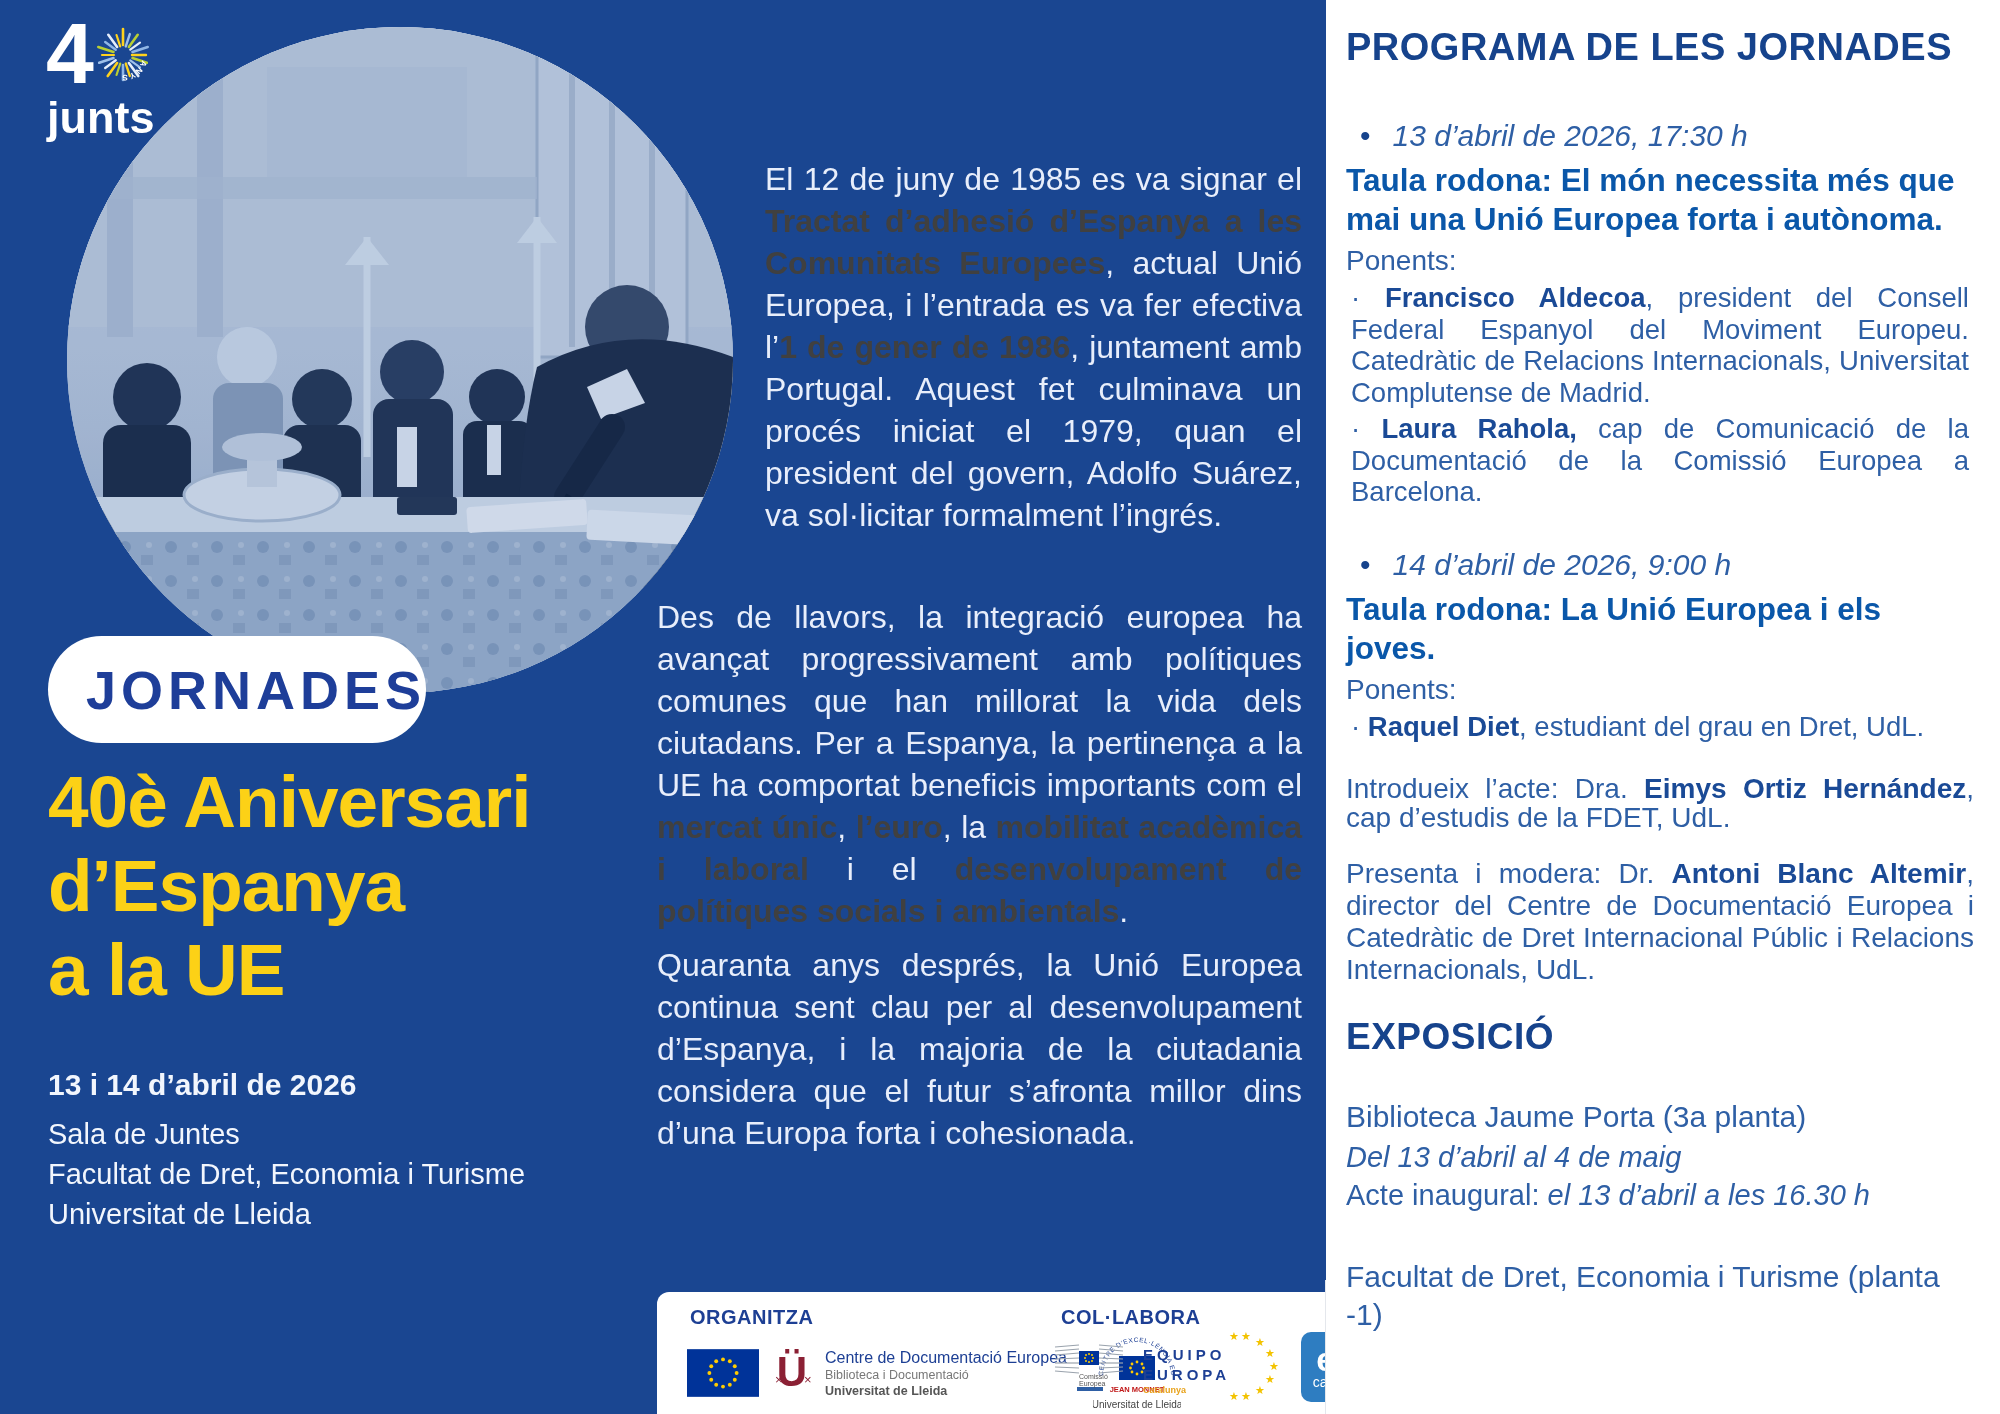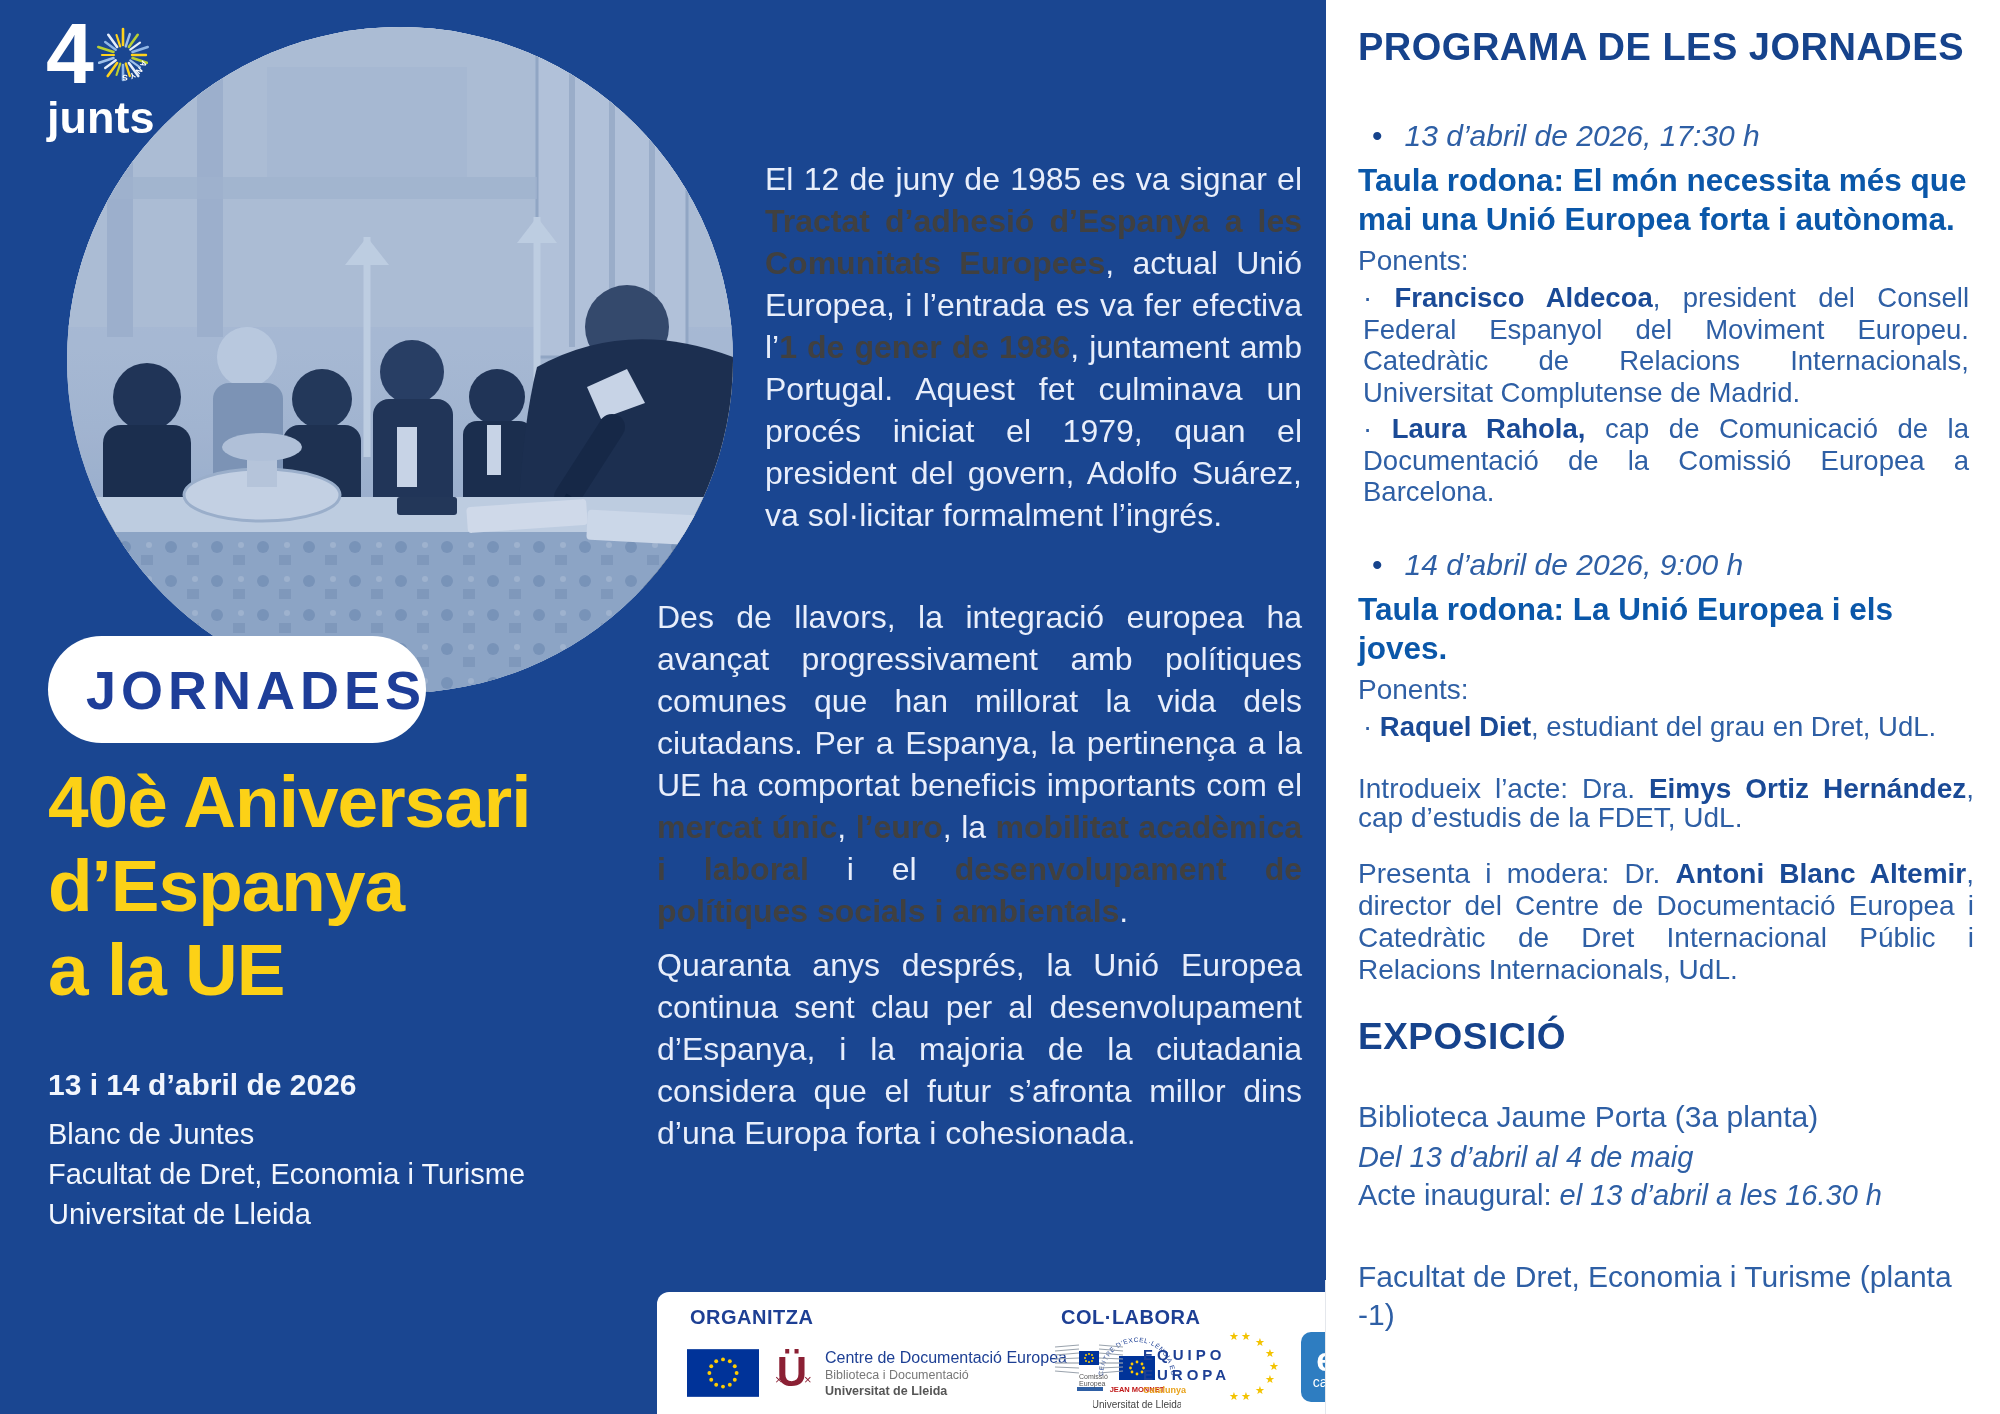--- a/index.html
+++ b/index.html
@@ -57,21 +57,21 @@
   .equipo .star{position:absolute;color:#f3c300;font-size:11px;}
   .eucareers{width:70px;height:70px;background:#2e7dc1;border-radius:10px;display:flex;flex-direction:column;
              align-items:center;justify-content:center;color:#fff;}
   .eucareers .big{font-size:34px;font-weight:800;line-height:30px;}
   .eucareers .small{font-size:14px;font-weight:400;}
 
   .v-divider{position:absolute;left:1325px;top:1280px;width:2px;height:134px;background:#e4e7ec;}
 
   
   .right{position:absolute;left:1326px;top:0;width:674px;height:1414px;background:#ffffff;
-         box-sizing:border-box;padding:26px 26px 0 32px;color:#2e5fa5;}
+         box-sizing:border-box;padding:26px 26px 0 20px;color:#2e5fa5;}
   .right .b{font-weight:700;color:#1a4a96;}
   .right .i{font-style:italic;}
   .ph{font-size:38px;font-weight:800;color:#16438c;letter-spacing:0.5px;margin:0;}
   .session{margin-top:0;}
   .sess1{margin-top:50px;}
   .sess2{margin-top:40px;}
   .date-row{display:flex;align-items:baseline;gap:22px;font-size:30px;font-style:italic;color:#2e5fa5;}
   .date-row .bullet{font-style:normal;font-size:30px;color:#16438c;margin-left:14px;}
   .s-title{margin-top:8px;font-size:31.5px;line-height:39px;font-weight:800;color:#0a57a9;}
   .pon-label{margin-top:6px;font-size:28px;}
@@ -197,21 +197,21 @@
   </div>
 
   <div class="title">
     <div>40è Aniversari</div>
     <div>d’Espanya</div>
     <div>a la UE</div>
   </div>
 
   <div class="event">
     <div class="date">13 i 14 d’abril de 2026</div>
-    <div class="line">Blanc de Juntes</div>
+    <div class="line">Sala de Juntes</div>
     <div class="line">Facultat de Dret, Economia i Turisme</div>
     <div class="line">Universitat de Lleida</div>
   </div>
 
   <div class="para p1"><span>El 12 de juny de 1985 es va signar el </span><span class="b">Tractat d’adhesió d’Espanya a les Comunitats Europees</span><span>, actual Unió Europea, i l’entrada es va fer efectiva l’</span><span class="b">1 de gener de 1986</span><span>, juntament amb Portugal. Aquest fet culminava un procés iniciat el 1979, quan el president del govern, Adolfo Suárez, va sol·licitar formalment l’ingrés.</span></div>
   <div class="para p2"><span>Des de llavors, la integració europea ha avançat progressivament amb polítiques comunes que han millorat la vida dels ciutadans. Per a Espanya, la pertinença a la UE ha comportat beneficis importants com el </span><span class="b">mercat únic</span><span>, </span><span class="b">l’euro</span><span>, la </span><span class="b">mobilitat acadèmica i laboral</span><span> i el </span><span class="b">desenvolupament de polítiques socials i ambientals</span><span>.</span></div>
   <div class="para p3"><span>Quaranta anys després, la Unió Europea continua sent clau per al desenvolupament d’Espanya, i la majoria de la ciutadania considera que el futur s’afronta millor dins d’una Europa forta i cohesionada.</span></div>
 
   <div class="strip">
     <div class="lbl lbl-org">ORGANITZA</div>

